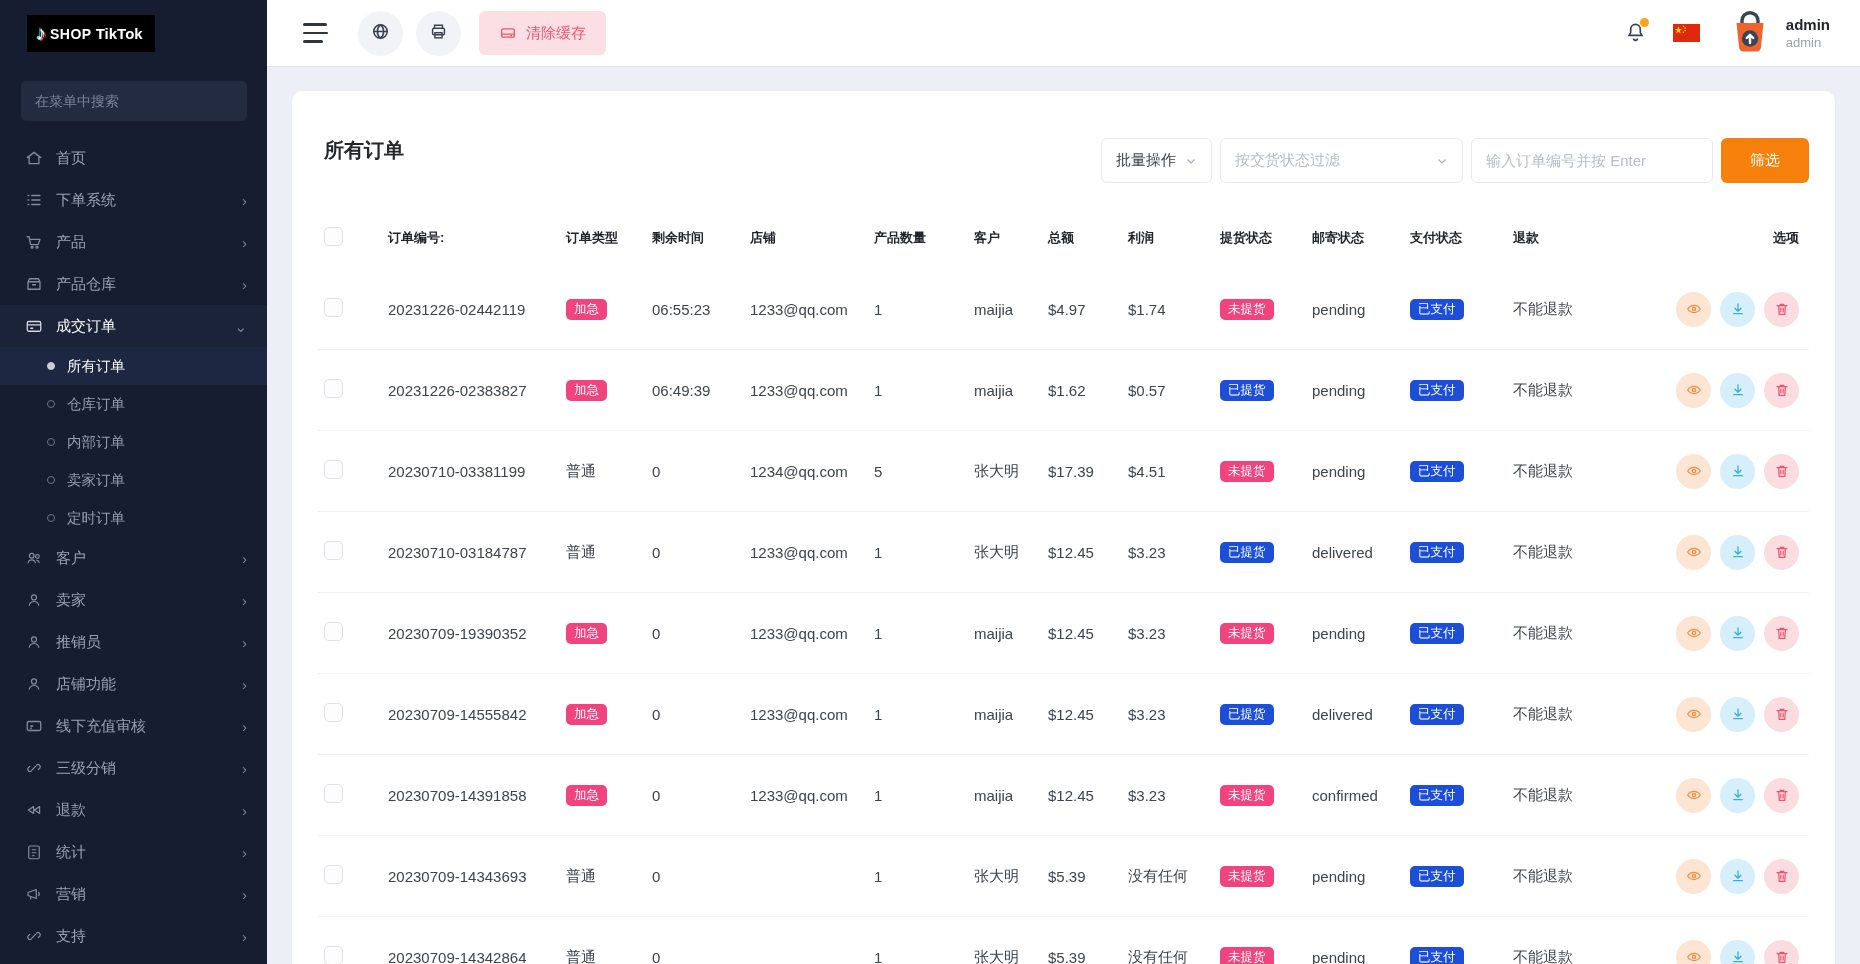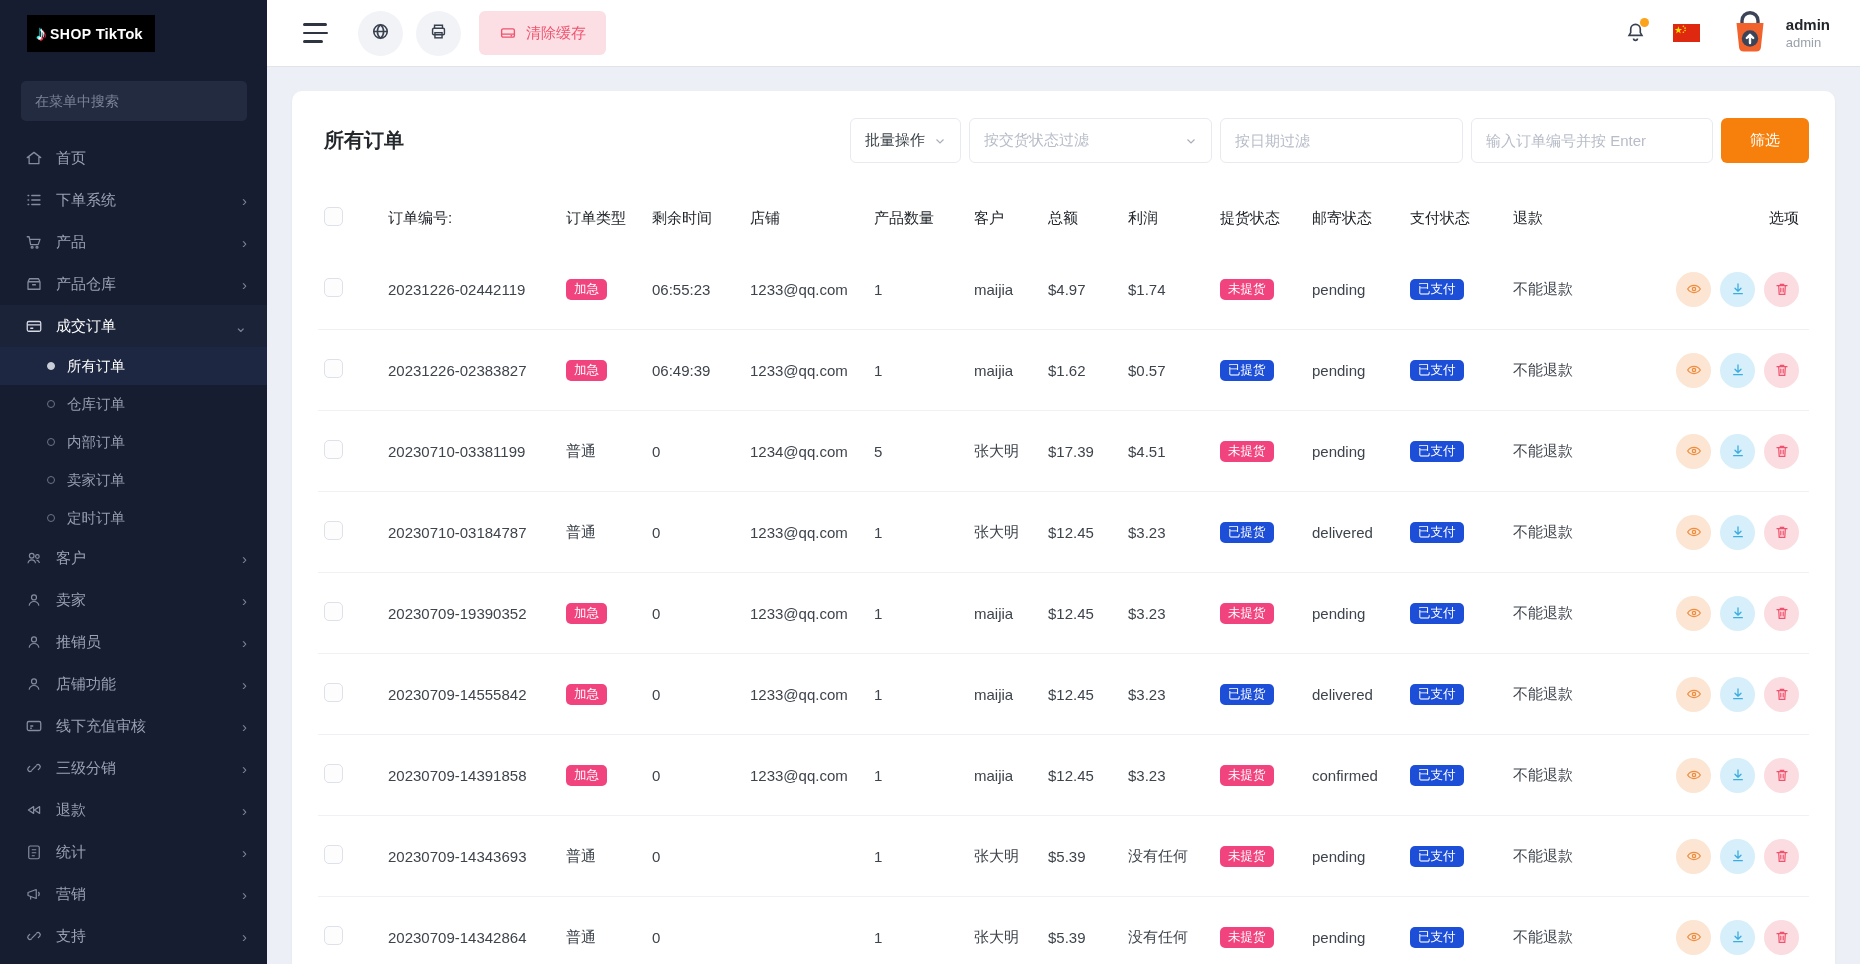--- a/index.html
+++ b/index.html
@@ -49,35 +49,35 @@
   .flag { width:27px; height:18px; cursor:pointer; }
   .user-chip { display:flex; align-items:center; gap:12px; cursor:pointer; }
   .avatar { width:48px; height:48px; }
   .u-name { font-size:15px; font-weight:700; color:#23272c; line-height:1.25; }
   .u-role { font-size:13px; color:#9ba1ab; line-height:1.2; }
 
   .content { flex:1; padding:25px; overflow:hidden; }
   .card { background:#fff; border-radius:10px; padding:0 26px; height:1200px; box-shadow:0 1px 3px rgba(30,30,60,.04); }
   .card-head { display:flex; align-items:center; justify-content:space-between; padding:27px 0 6px 6px; }
   .page-title { font-size:20px; font-weight:600; color:#23272b; }
-  .filters { display:flex; align-items:center; gap:8px; }
+  .filters { display:flex; align-items:center; gap:8px;margin-top:20px; }
   .sel { height:45px; border:1px solid #e9eaf0; border-radius:6px; background:#fff; display:flex; align-items:center; gap:9px; padding:0 14px; font-size:15px; cursor:pointer; }
   .sel .chev { color:#a9aeba; display:flex; }
   .sel .chev svg { width:12px; height:12px; }
   .sel-bulk { color:#3b4249; }
   .sel-status { width:243px; color:#b7bcc8; justify-content:space-between; }
   .f-input { height:45px; border:1px solid #e9eaf0; border-radius:6px; padding:0 14px; font-size:15px; color:#3b4249; outline:none; font-family:inherit; }
   .f-input::placeholder { color:#b7bcc8; }
   .f-date { width:243px; }
   .f-order { width:242px; }
   .btn-filter { width:88px; height:45px; background:#f7800d; border:none; border-radius:6px; color:#fff; font-size:15px; font-family:inherit; cursor:pointer; }
 
   
   table { width:100%; border-collapse:collapse; table-layout:fixed; margin-top:24px; }
-  th { text-align:left; font-size:15px; font-weight:400; color:#22262b; padding:14px 6px 20px; white-space:nowrap; }
+  th { text-align:left; font-size:13px; font-weight:700; color:#22262b; padding:14px 6px 20px; white-space:nowrap; }
   td { font-size:15px; color:#3e444c; padding:22.5px 6px; white-space:nowrap; overflow:hidden; }
   tbody tr td { border-top:1px solid #f0f1f5; }
   tbody tr:first-child td { border-top:none; }
   .c-cb { width:64px; }
   .c-opt { text-align:right; padding-right:10px; }
   .cb { display:inline-block; width:19px; height:19px; border:1.5px solid #dde1e9; border-radius:5px; background:#fdfdfe; cursor:pointer; }
   .badge { display:inline-block; padding:4px 8px 4.5px; border-radius:5px; font-size:12.5px; color:#fff; line-height:1; }
   .badge.pink { background:#f1447e; }
   .badge.green { background:#1d4ed8; }
   .act { display:inline-flex; width:35px; height:35px; border-radius:50%; align-items:center; justify-content:center; margin-left:9px; cursor:pointer; }
@@ -352,21 +352,20 @@
             </span>
           </div>
           <div class="sel sel-status">
             <span>按交货状态过滤</span>
             <span class="chev">
               <svg viewBox="0 0 24 24" fill="none" stroke="currentColor" stroke-width="2.4">
                   <path d="M5 9l7 7 7-7"></path>
                 </svg>
             </span>
           </div>
-          <input class="f-input f-date" type="text" placeholder="按日期过滤" style="">
           <input class="f-input f-order" type="text" placeholder="输入订单编号并按 Enter" style="">
           <button class="btn-filter">筛选</button>
         </div>
       </div>
 
       <table>
         <colgroup>
           <col style="width:64px">
             <col style="width:178px">
             <col style="width:86px">

